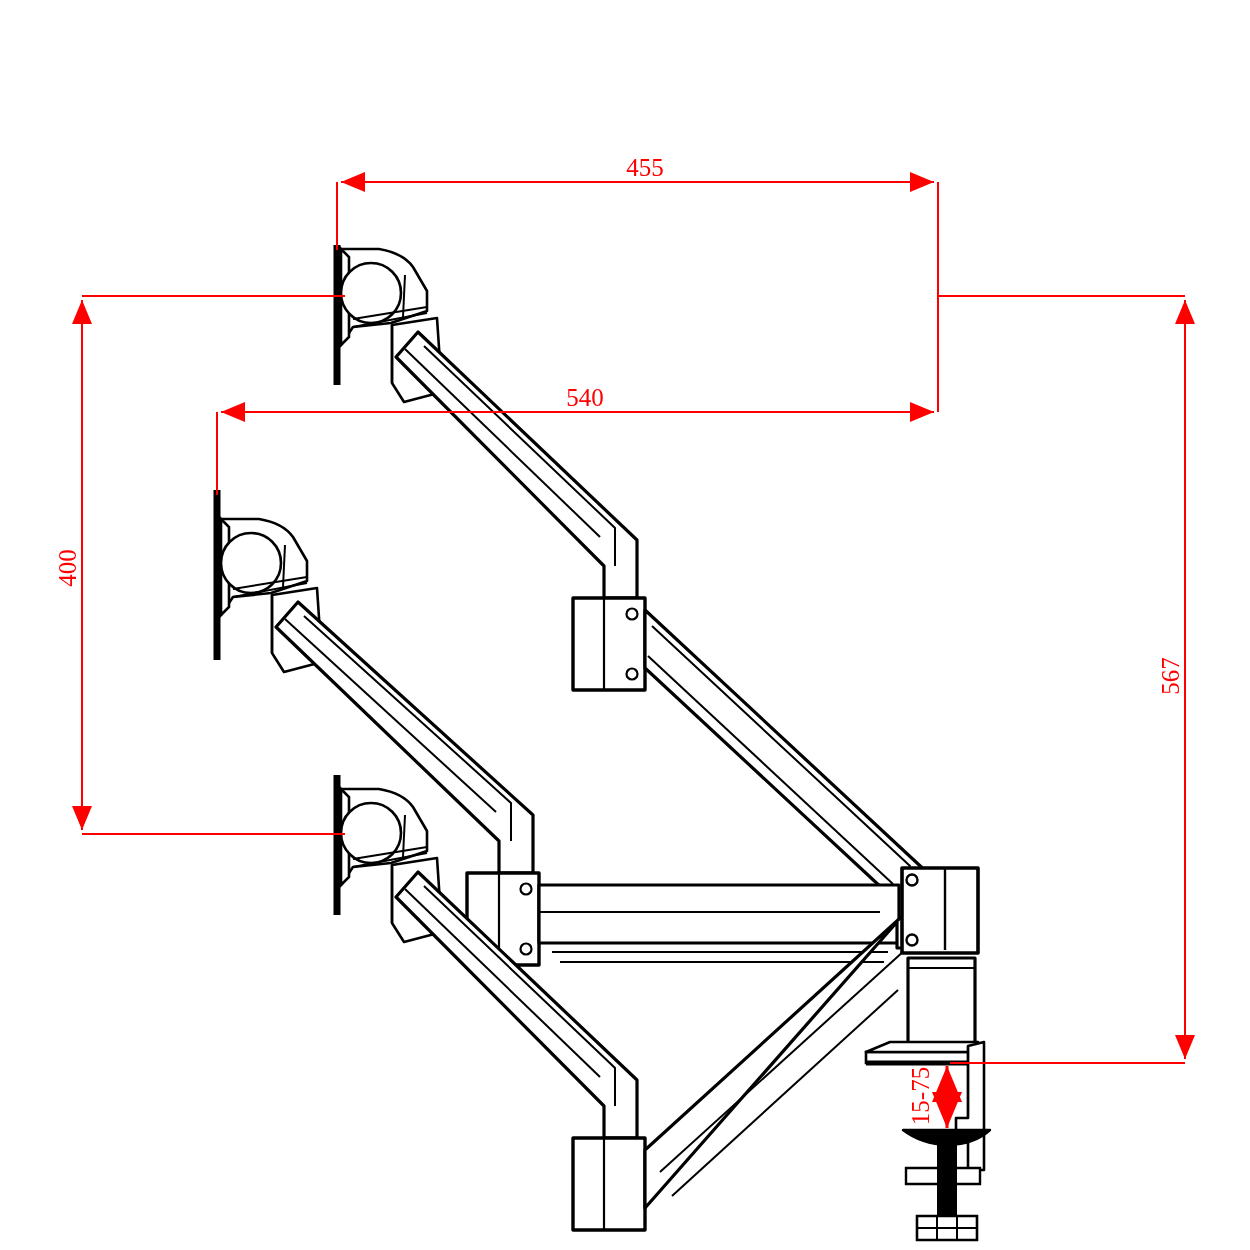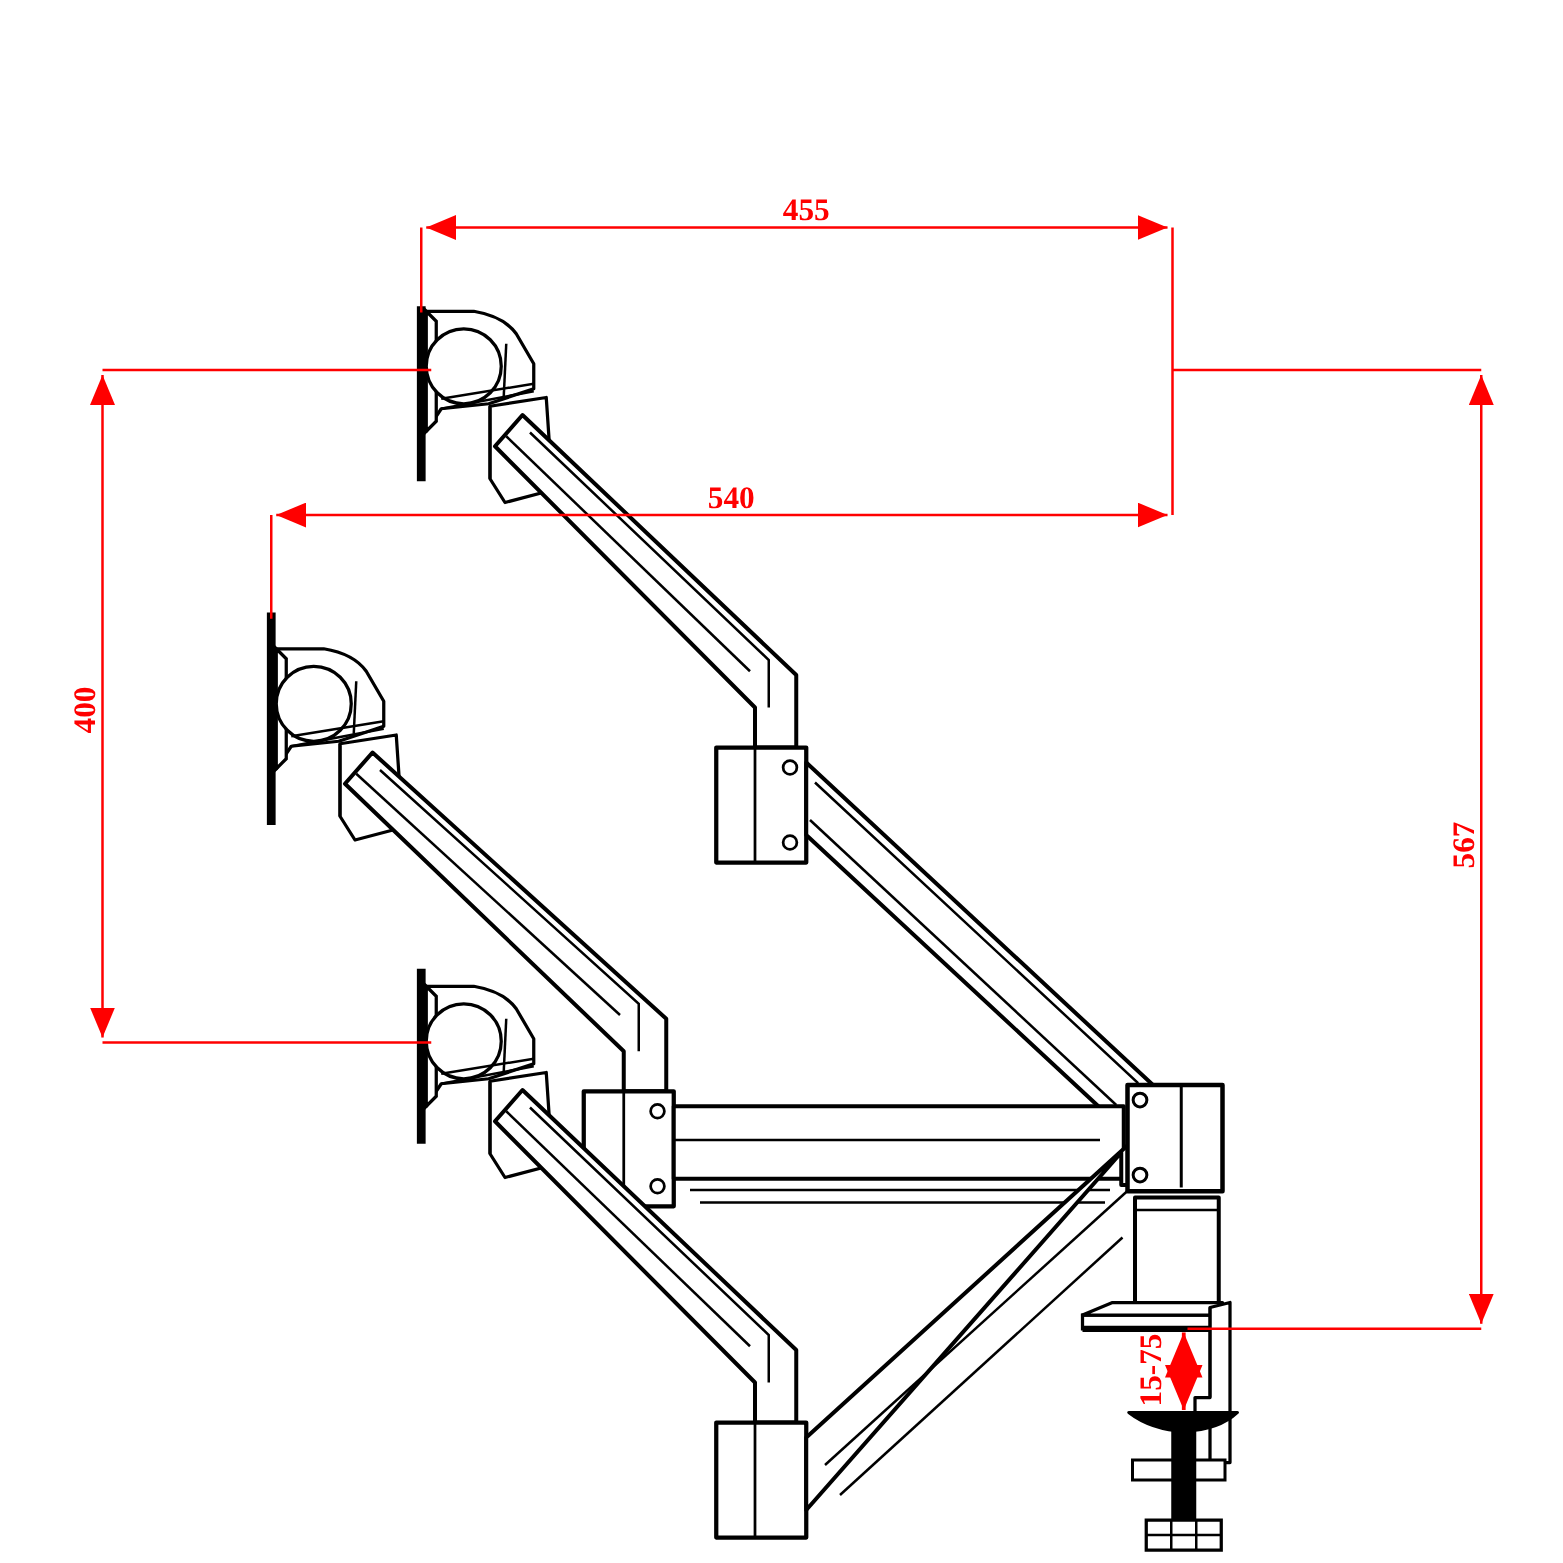--- a/index.html
+++ b/index.html
@@ -1,18 +1,18 @@
 <!DOCTYPE html>
 <html><head>
 <meta charset="utf-8">
 <style>
   html,body{margin:0;padding:0;background:#ffffff;}
   body{width:1250px;height:1250px;overflow:hidden;
        font-family:"Liberation Serif",serif;}
-  #stage{position:relative;width:1250px;height:1250px;background:#fff;font-weight:bold;}
+  #stage{position:relative;width:1250px;height:1250px;background:#fff;}
   svg{display:block;}
   .dimtext{font-family:"Liberation Serif",serif;font-size:25px;fill:#ff0000;}
 </style>
 </head>
 <body>
 
 <div id="stage">
 <svg width="1250" height="1250" viewBox="0 0 1250 1250">
 
   <defs>

